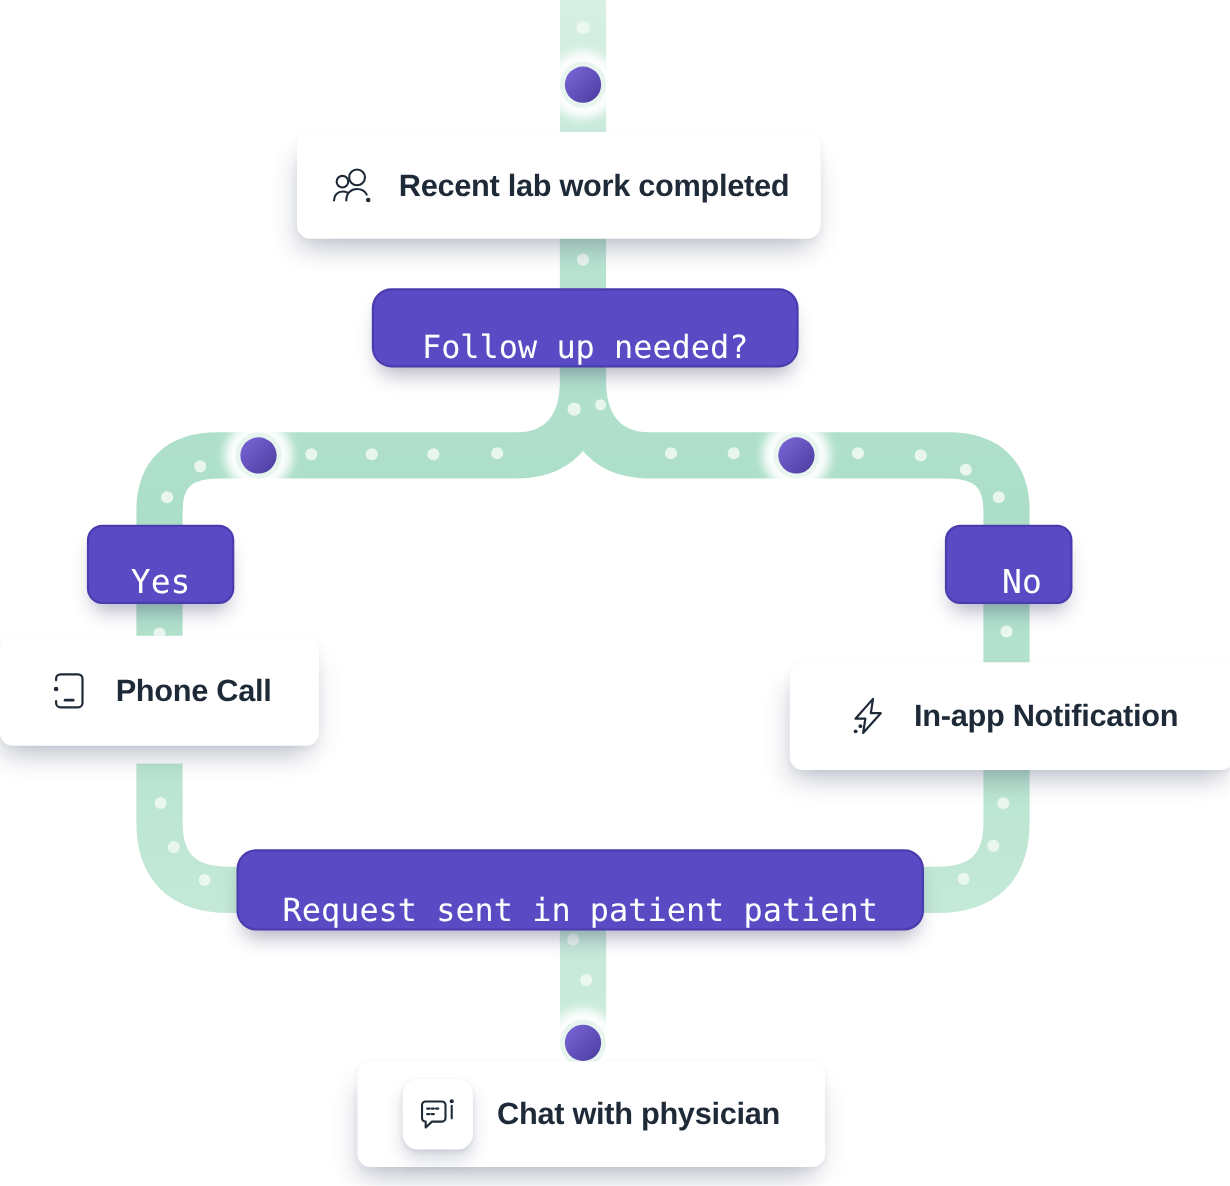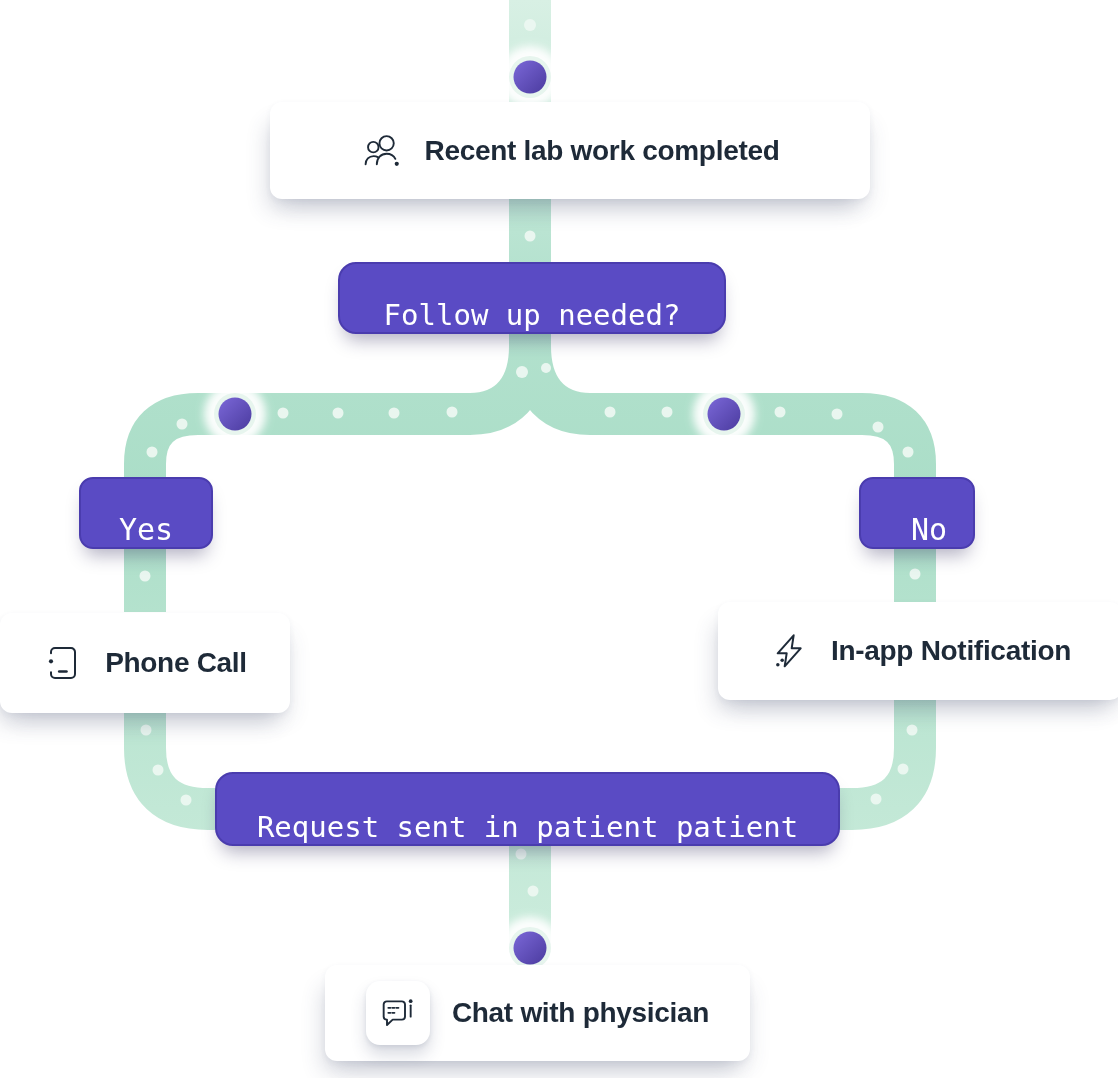--- a/index.html
+++ b/index.html
@@ -16,25 +16,25 @@
   .card .label{
     font-size:28px;font-weight:700;color:#1e2a38;letter-spacing:-0.3px;white-space:nowrap;
   }
   .pill{
     position:absolute;display:flex;align-items:flex-end;justify-content:center;
     background:#5a4bc4;border:2px solid #4a3cae;border-radius:18px;
     color:#ffffff;font-family:"DejaVu Sans Mono","Liberation Mono",monospace;
     font-size:29px;white-space:nowrap;box-sizing:border-box;
     box-shadow:0 12px 18px -6px rgba(35,30,80,0.35);
   }
-  .card-recent{left:270px;top:102px;width:600px;height:97px;}
+  .card-recent{left:270px;top:120px;width:476px;height:97px;}
   .pill-followup{left:338px;top:262px;width:388px;height:72px;}
   .pill-yes{left:79px;top:477px;width:134px;height:72px;border-radius:14px;font-size:30px;}
   .pill-no{left:859px;top:477px;width:116px;height:72px;border-radius:14px;font-size:30px;padding-left:24px;}
-  .card-phone{left:0px;top:613px;width:290px;height:100px;}
+  .card-phone{left:0px;top:578px;width:290px;height:100px;}
   .card-notif{left:718px;top:602px;width:404px;height:98px;}
   .pill-portal{left:215px;top:772px;width:625px;height:74px;}
   .card-chat{left:325px;top:965px;width:425px;height:96px;}
   .chip{
     width:64px;height:64px;border-radius:14px;background:#ffffff;
     display:flex;align-items:center;justify-content:center;flex:0 0 auto;
     box-shadow:0 10px 16px rgba(44,58,92,0.18), 0 2px 4px rgba(44,58,92,0.10);
   }
   .icon{flex:0 0 auto;display:block;}
   .icon path,.icon circle{vector-effect:non-scaling-stroke;}

